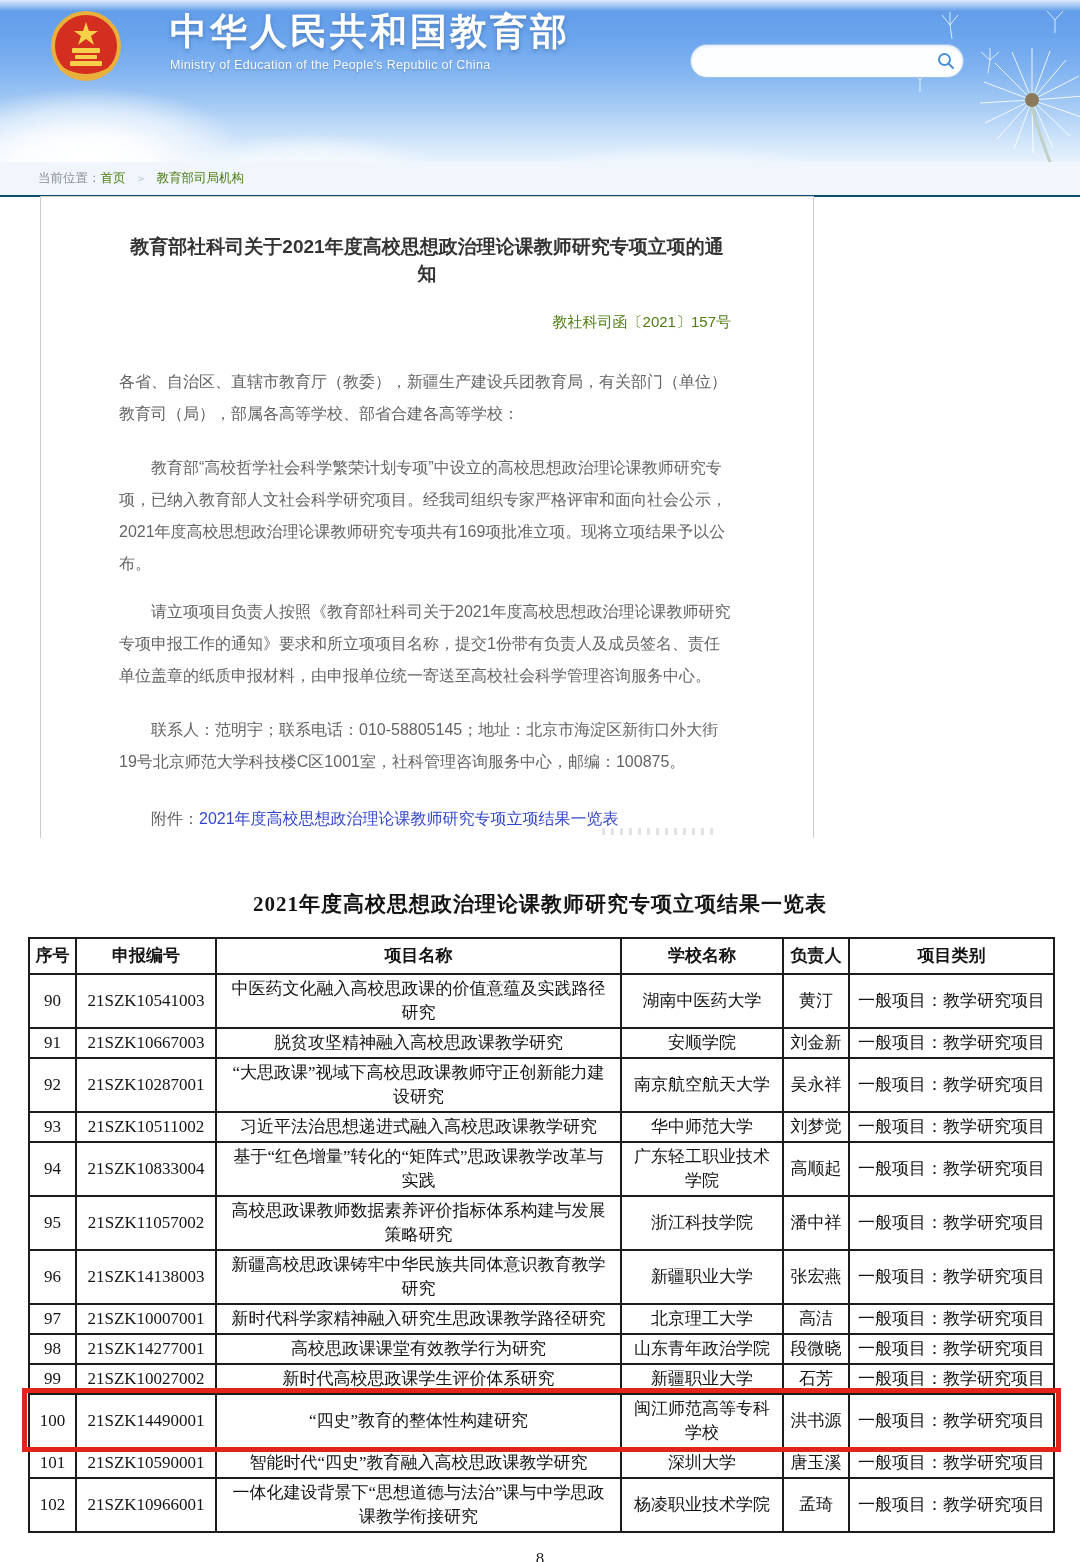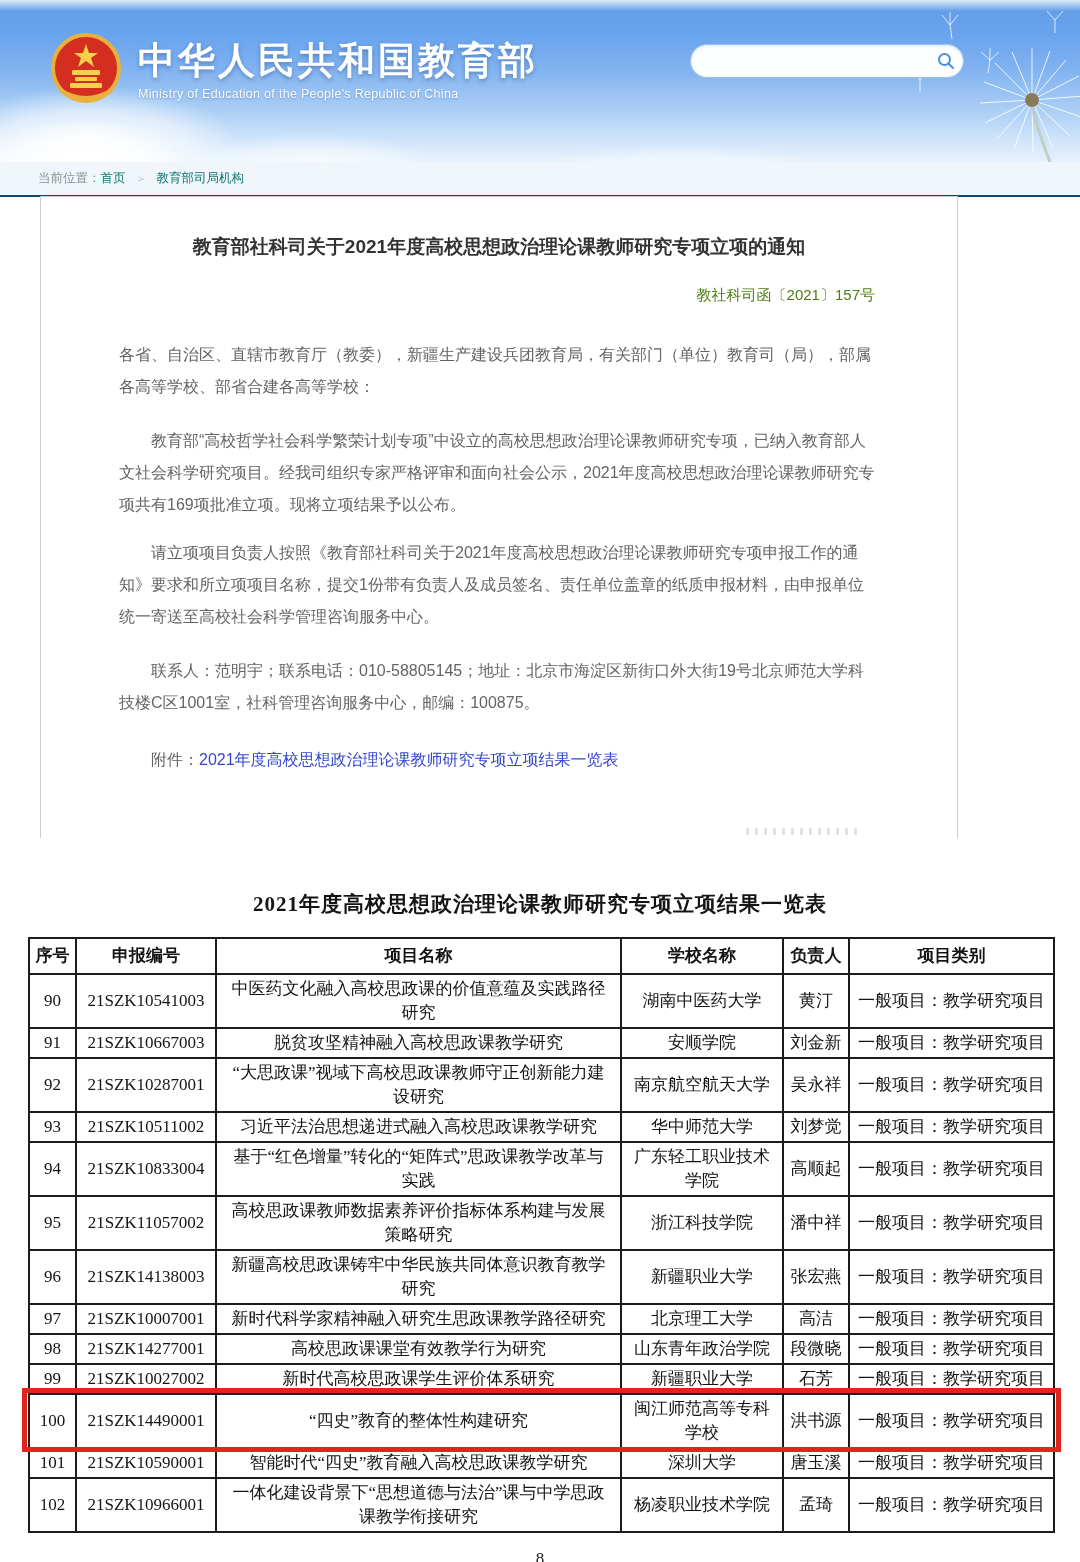--- a/index.html
+++ b/index.html
@@ -11,42 +11,42 @@
   .site-header{
     position:relative;height:162px;overflow:hidden;
     background:linear-gradient(180deg,#dcebfa 0%,#649ee9 7%,#6aa4ed 22%,#7fb2f0 42%,#a7ccf5 66%,#cfe4fa 86%,#e7f2fc 100%);
   }
   .cloud{position:absolute;border-radius:50%;filter:blur(2px);
     background:radial-gradient(ellipse at center,rgba(255,255,255,.95) 0%,rgba(255,255,255,.55) 45%,rgba(255,255,255,0) 72%);}
   .cloud.c1{left:-60px;top:88px;width:300px;height:120px;}
   .cloud.c2{left:-30px;top:120px;width:220px;height:90px;}
   .cloud.c3{left:180px;top:135px;width:260px;height:70px;opacity:.8;}
   .cloud.c4{left:520px;top:145px;width:320px;height:60px;opacity:.6;}
-  .brand{position:absolute;left:50px;top:32px;display:flex;align-items:center;}
+  .brand{position:absolute;left:50px;top:10px;display:flex;align-items:flex-start;gap:32px;}
   .brand-emblem{width:72px;height:76px;flex:0 0 auto;}
   .brand-text{margin-left:16px;color:#ffffff;}
   .brand-title{font-size:37px;font-weight:bold;letter-spacing:3px;line-height:44px;
     text-shadow:0 2px 4px rgba(40,75,130,.45);}
   .brand-sub{font-size:12.5px;margin-top:4px;letter-spacing:.3px;opacity:.95;
     text-shadow:0 1px 2px rgba(40,75,130,.4);}
   .search-box{position:absolute;left:690px;top:44px;width:272px;height:32px;background:#fcfeff;
     border:1px solid #9cc3ea;border-radius:17px;display:flex;align-items:center;
     box-shadow:inset 0 1px 3px rgba(120,160,210,.25);}
   .search-input{flex:1;border:none;outline:none;background:transparent;height:26px;
     padding:0 6px 0 14px;font-size:14px;color:#446;}
   .search-btn{width:34px;height:32px;border:none;background:transparent;cursor:pointer;
     display:flex;align-items:center;justify-content:center;padding:0;}
   .dandelion{position:absolute;right:0;top:0;width:280px;height:200px;pointer-events:none;}
   
   .breadcrumb{height:33px;background:#f0f6fb;border-bottom:2px solid #0c4a6e;display:flex;
     align-items:center;padding-left:38px;font-size:12.5px;color:#8a9096;}
-  .breadcrumb .crumb{color:#0f766e;cursor:pointer;}
+  .breadcrumb .crumb{color:#4d7c0f;cursor:pointer;}
   .breadcrumb .sep{margin:0 10px;color:#aab2b9;font-size:11px;}
   
-  .doc-box{position:absolute;left:40px;top:196px;width:918px;height:642px;box-sizing:border-box;
+  .doc-box{position:absolute;left:40px;top:196px;width:774px;height:642px;box-sizing:border-box;
     background:#fff;border:1px solid #cccccc;border-bottom:none;padding:36px 78px 0 78px;
     color:#646464;font-size:16px;}
   .doc-title{text-align:center;font-size:19px;font-weight:bold;color:#333;line-height:27px;padding:0 10px;}
   .doc-number{text-align:right;font-size:15px;color:#4d7c0f;margin-top:26px;padding-right:4px;}
   .doc-para{line-height:32px;margin:0;}
   .salutation{margin-top:34px;}
   .indent{text-indent:2em;}
   .p1{margin-top:22px;}
   .p2{margin-top:16px;}
   .contact{margin-top:22px;}

